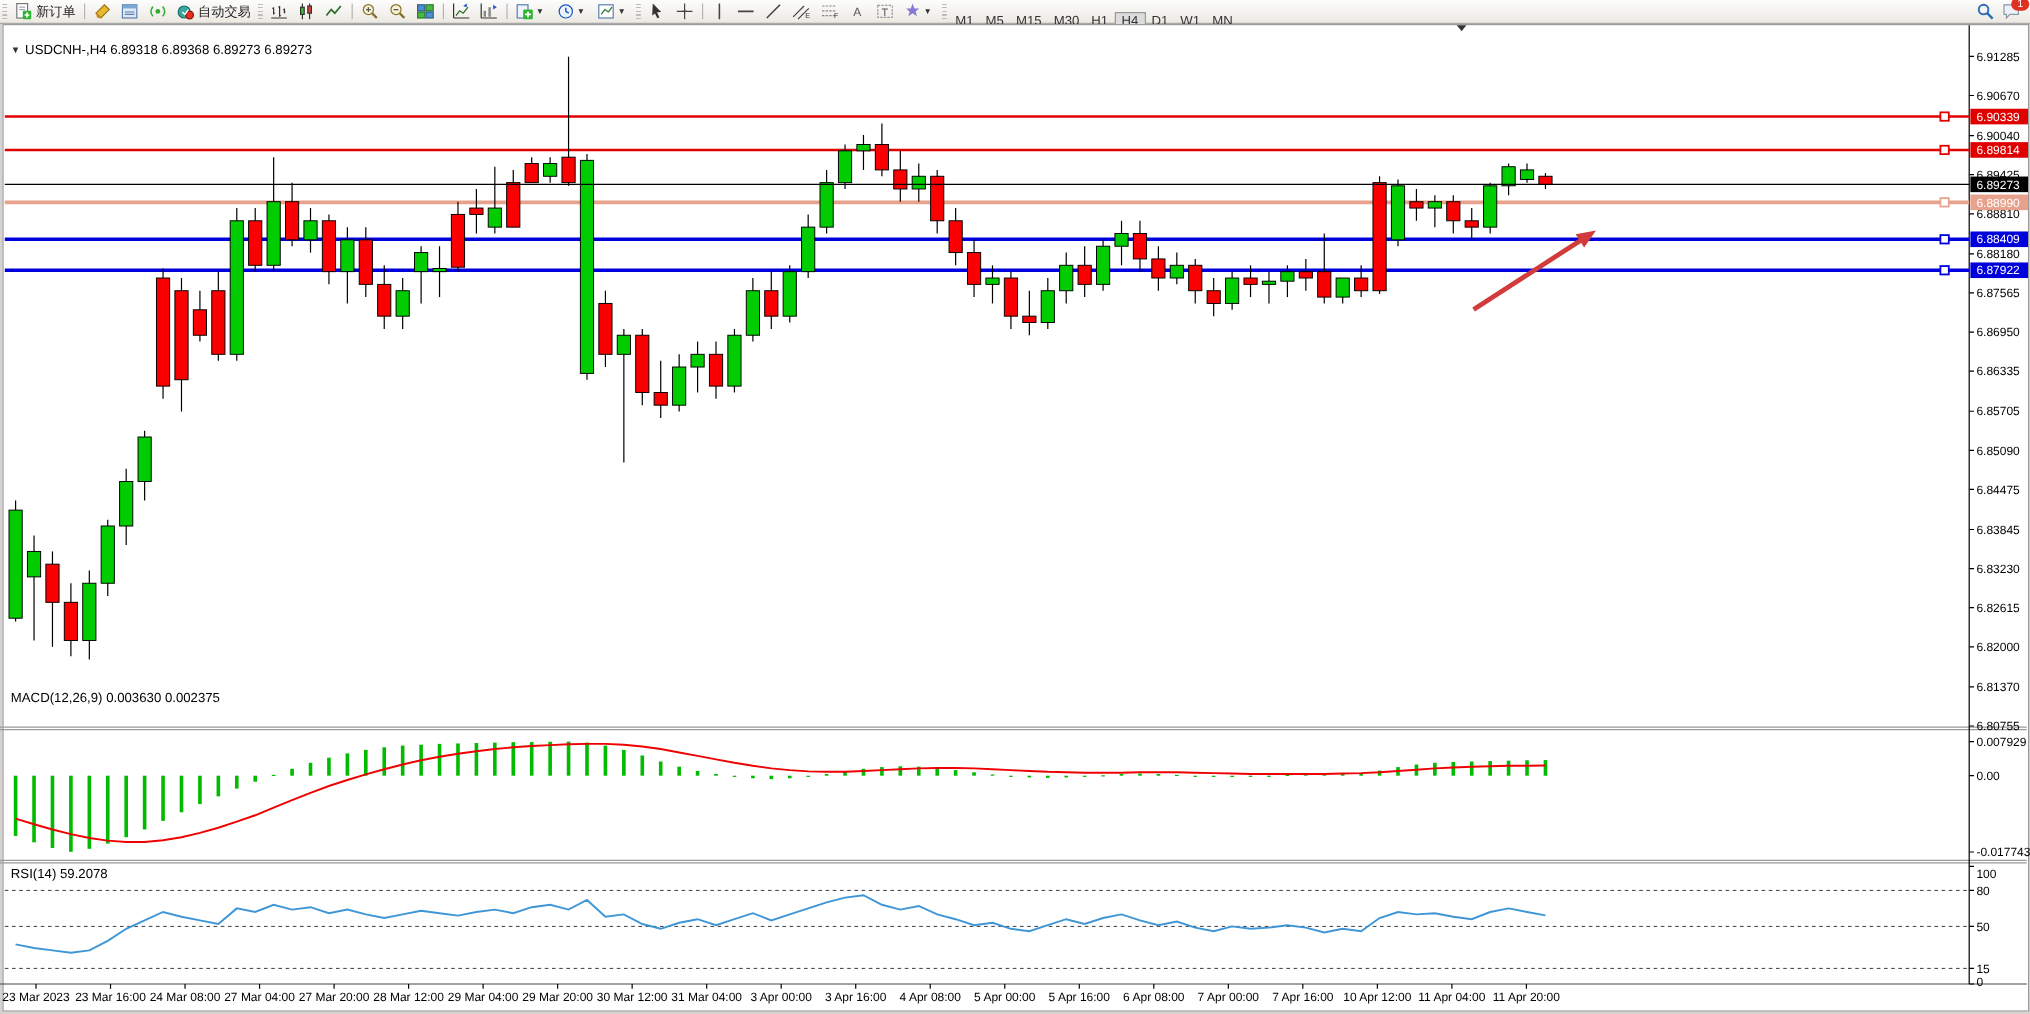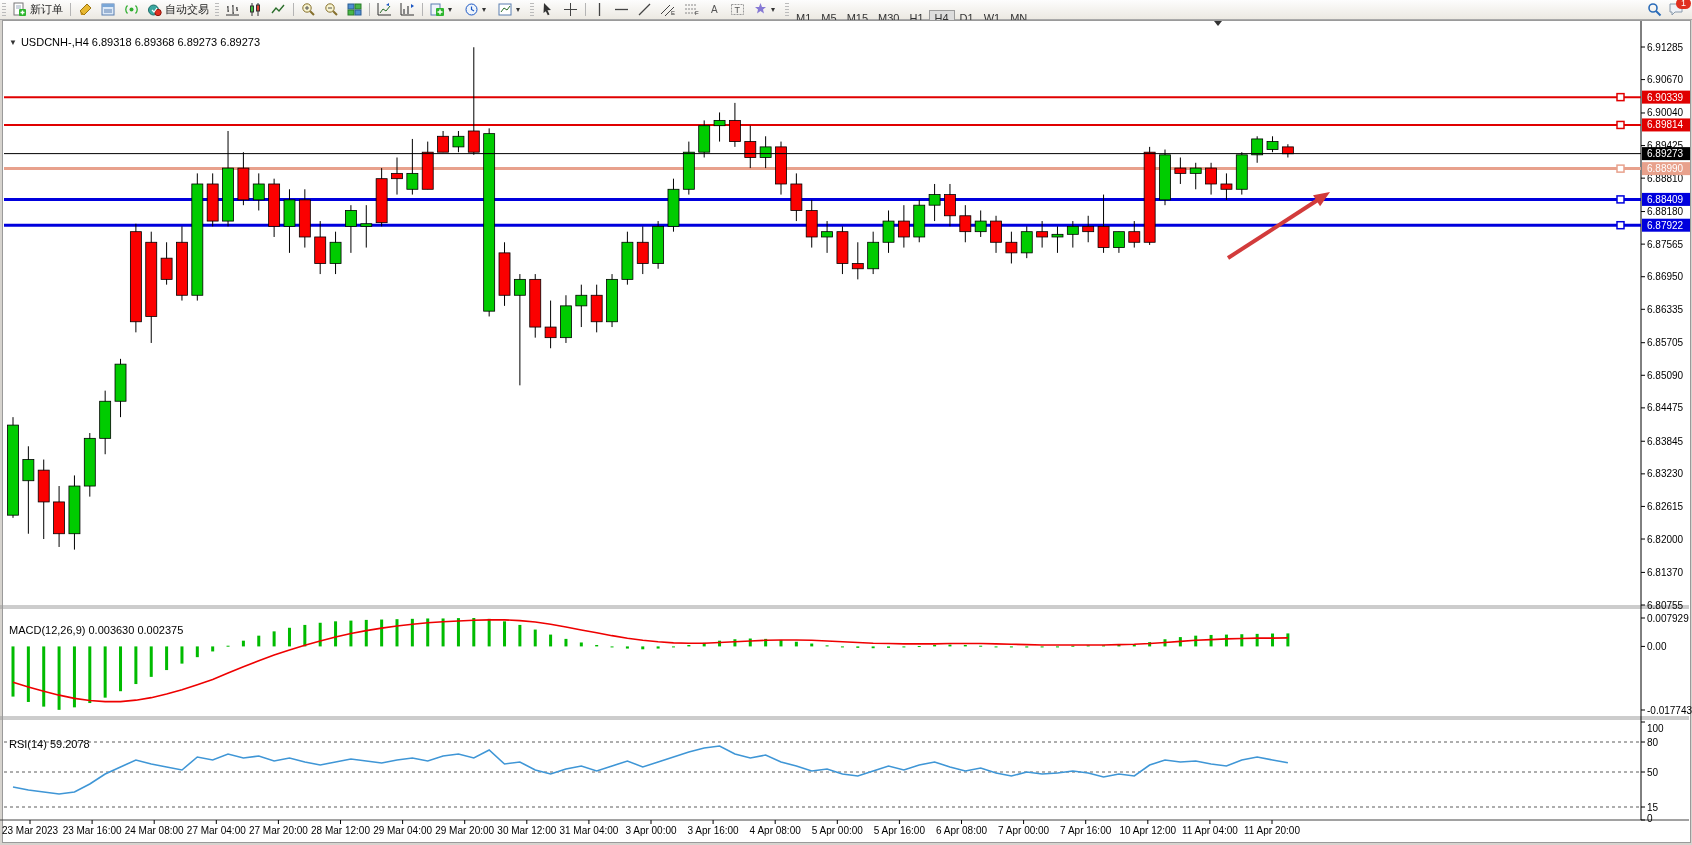--- a/index.html
+++ b/index.html
@@ -19,22 +19,22 @@
   #tb-right{margin-left:auto;display:flex;align-items:center;padding-right:8px;gap:6px;}
   #chat-wrap{position:relative;}
   #chat-badge{position:absolute;top:-4px;right:-7px;min-width:11px;height:11px;border-radius:6px;
     background:#e03020;color:#fff;font-size:9px;line-height:11px;text-align:center;padding:0 2px;}
   
   #chart-window{position:absolute;left:2px;top:20px;width:1687px;height:821px;
     background:#fff;border:1px solid #9a9a9a;}
   #overlay-svg{position:absolute;left:0;top:0;pointer-events:none;}
   .paneLabel{position:absolute;font-size:11px;color:#000;white-space:nowrap;}
   #symbol-header{left:9px;top:24px;margin-top:12px;}
-  #macd-label{left:9px;top:624px;}
-  #rsi-label{left:9px;top:723px;margin-top:15px;}
+  #macd-label{left:9px;top:576px;}
+  #rsi-label{left:9px;top:723px;}
   .tri{display:inline-block;font-size:8px;vertical-align:1px;margin-right:4px;color:#333;}
 </style>
 </head>
 <body>
 
 <div id="app">
 
   <div id="toolbar">
     <span class="grip"></span>
 

